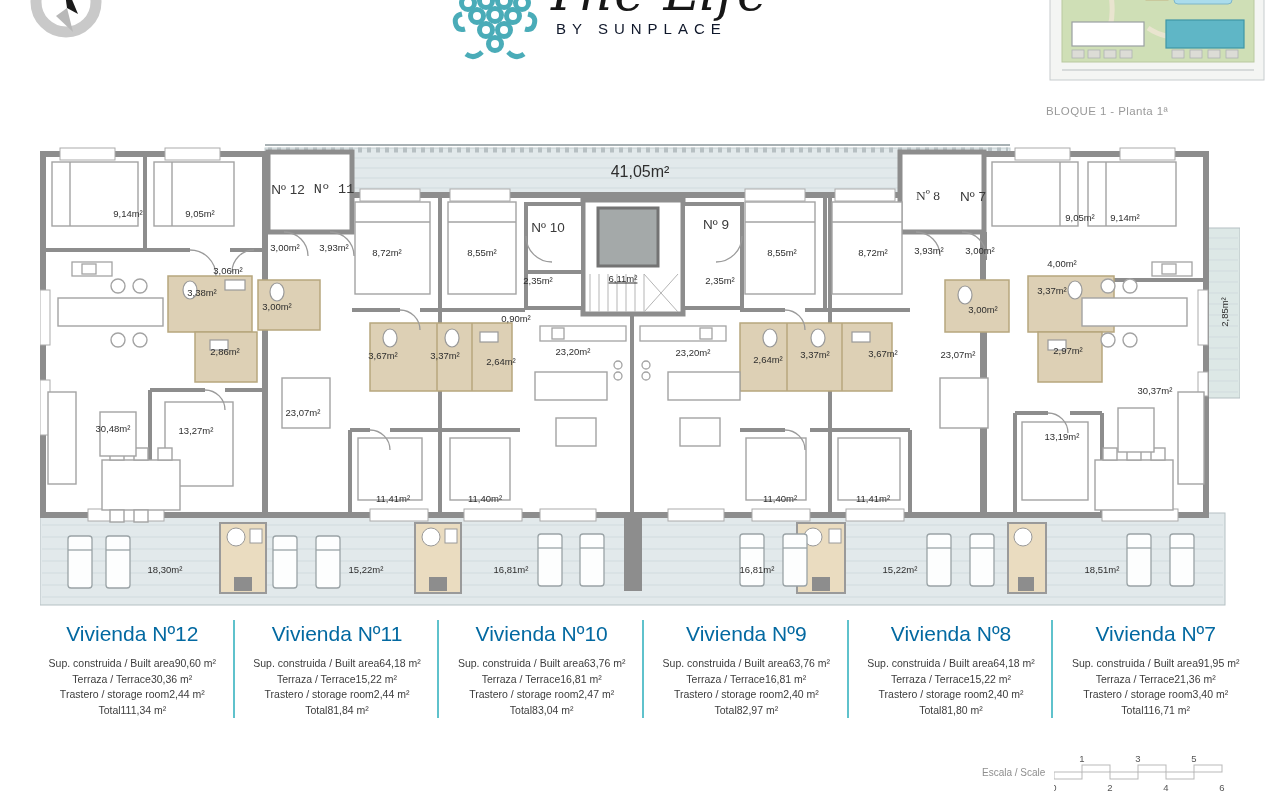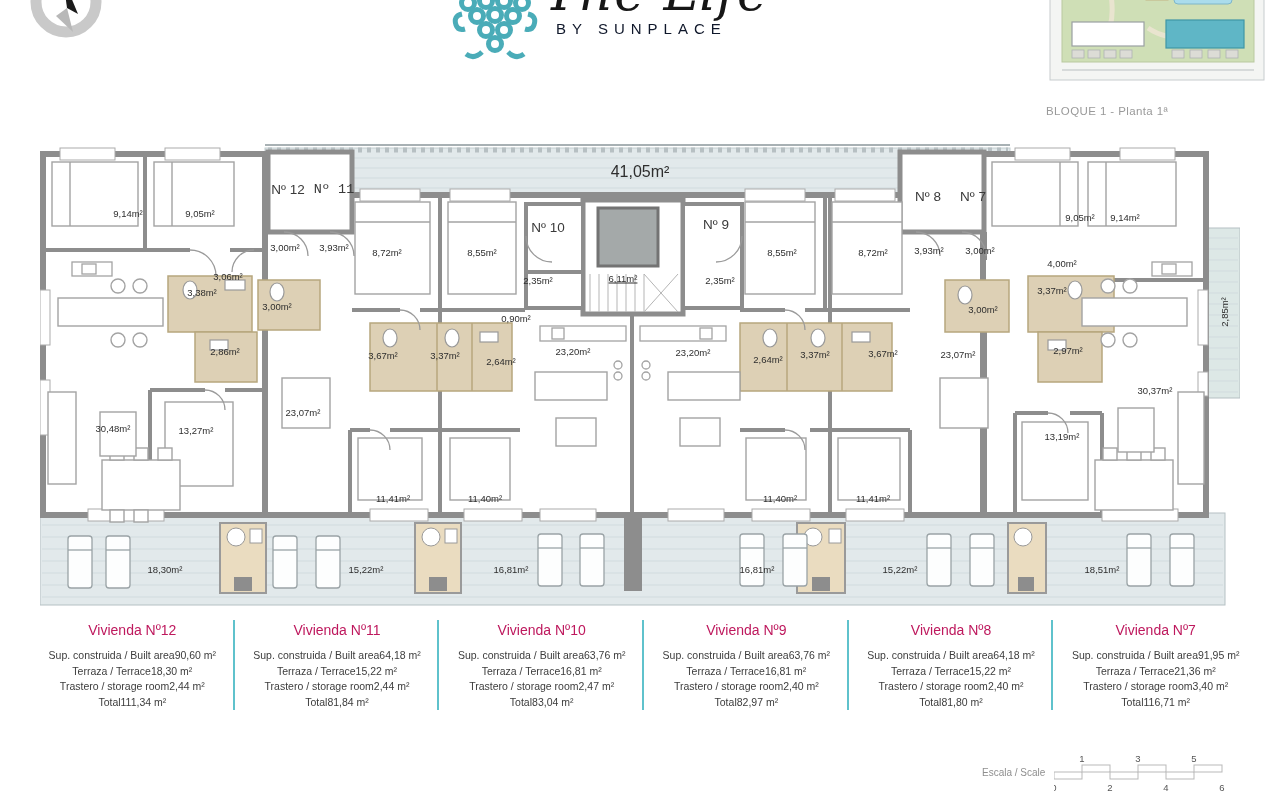--- a/index.html
+++ b/index.html
@@ -19,21 +19,21 @@
   #plan svg{position:absolute;left:0;top:0;}
   #plan-labels{position:absolute;left:0;top:0;width:1200px;height:472px;pointer-events:none;}
   #plan-labels span{position:absolute;transform:translate(-50%,-50%);font-size:9.5px;color:#2e2e2e;white-space:nowrap;}
   #plan-labels span.unit{font-size:13.5px;color:#3a3a3a;}
   #plan-labels span.big{font-size:16px;}
   #plan-labels span.rot{transform:translate(-50%,-50%) rotate(-90deg);}
   
   #tables{position:absolute;left:30px;top:620px;width:1226px;display:flex;}
   .unit-table{flex:1 1 0;padding:0 10px 0 12px;border-left:2px solid #5fc2cc;}
   .unit-table:first-child{border-left:none;}
-  .unit-title{text-align:center;font-size:14px;color:#be185d;margin:2px 0 10px 0;}
+  .unit-title{text-align:center;font-size:21px;color:#0369a1;margin:2px 0 10px 0;}
   .unit-row{display:flex;justify-content:center;font-size:10.5px;line-height:15.5px;color:#3c3c3c;}
   .unit-row .val{text-align:right;}
   
   #scalebar{position:absolute;left:982px;top:754px;width:290px;height:44px;}
   #scale-label{position:absolute;left:0;top:13px;font-size:10px;color:#8f8f8f;}
   #scale-svg{position:absolute;left:72px;top:0;}
 </style>
 </head>
 <body>
 <div id="stage">
@@ -369,26 +369,26 @@
           <line x1="930" y1="408" x2="954" y2="408"></line>
       <line x1="1087" y1="408" x2="1111" y2="408"></line>
           <line x1="1130" y1="408" x2="1154" y2="408"></line>
     </g>
   </svg>
   <div id="plan-labels">
         <span class="unit" style="left: 248px; top: 49px;">Nº 12</span>
         <span class="unit" style="left: 294px; top: 49px; font-family: Liberation Mono, monospace;">Nº 11</span>
         <span class="unit" style="left: 508px; top: 87px;">Nº 10</span>
         <span class="unit" style="left: 676px; top: 84px;">Nº 9</span>
-        <span class="unit" style="left: 888px; top: 56px;">Nº 8</span>
+        <span class="unit" style="left: 888px; top: 56px; font-family: Liberation Serif, serif;">Nº 8</span>
         <span class="unit" style="left: 933px; top: 56px;">Nº 7</span>
         <span class="big" style="left: 600px; top: 32px;">41,05m²</span>
         <span style="left: 88px; top: 73px;">9,14m²</span>
         <span style="left: 160px; top: 73px;">9,05m²</span>
-        <span style="left: 188px; top: 136px; text-align: center;">3,06m²</span>
+        <span style="left: 188px; top: 130px; text-align: center;">3,06m²</span>
         <span style="left: 245px; top: 107px;">3,00m²</span>
         <span style="left: 294px; top: 107px;">3,93m²</span>
         <span style="left: 162px; top: 152px;">3,38m²</span>
         <span style="left: 237px; top: 166px;">3,00m²</span>
         <span style="left: 185px; top: 211px;">2,86m²</span>
         <span style="left: 73px; top: 288px;">30,48m²</span>
         <span style="left: 156px; top: 290px;">13,27m²</span>
         <span style="left: 263px; top: 272px;">23,07m²</span>
         <span style="left: 347px; top: 112px;">8,72m²</span>
         <span style="left: 442px; top: 112px;">8,55m²</span>
@@ -433,21 +433,21 @@
 
 <div id="tables">
       <div class="unit-table">
         <div class="unit-title">Vivienda Nº12</div>
         <div class="unit-row">
           <span>Sup. construida / Built area</span>
           <span class="val">90,60 m²</span>
         </div>
         <div class="unit-row">
           <span>Terraza / Terrace</span>
-          <span class="val">18,30 m²</span>
+          <span class="val">30,36 m²</span>
         </div>
         <div class="unit-row">
           <span>Trastero / storage room</span>
           <span class="val">2,44 m²</span>
         </div>
         <div class="unit-row">
           <span>Total</span>
           <span class="val">111,34 m²</span>
         </div>
       </div>

